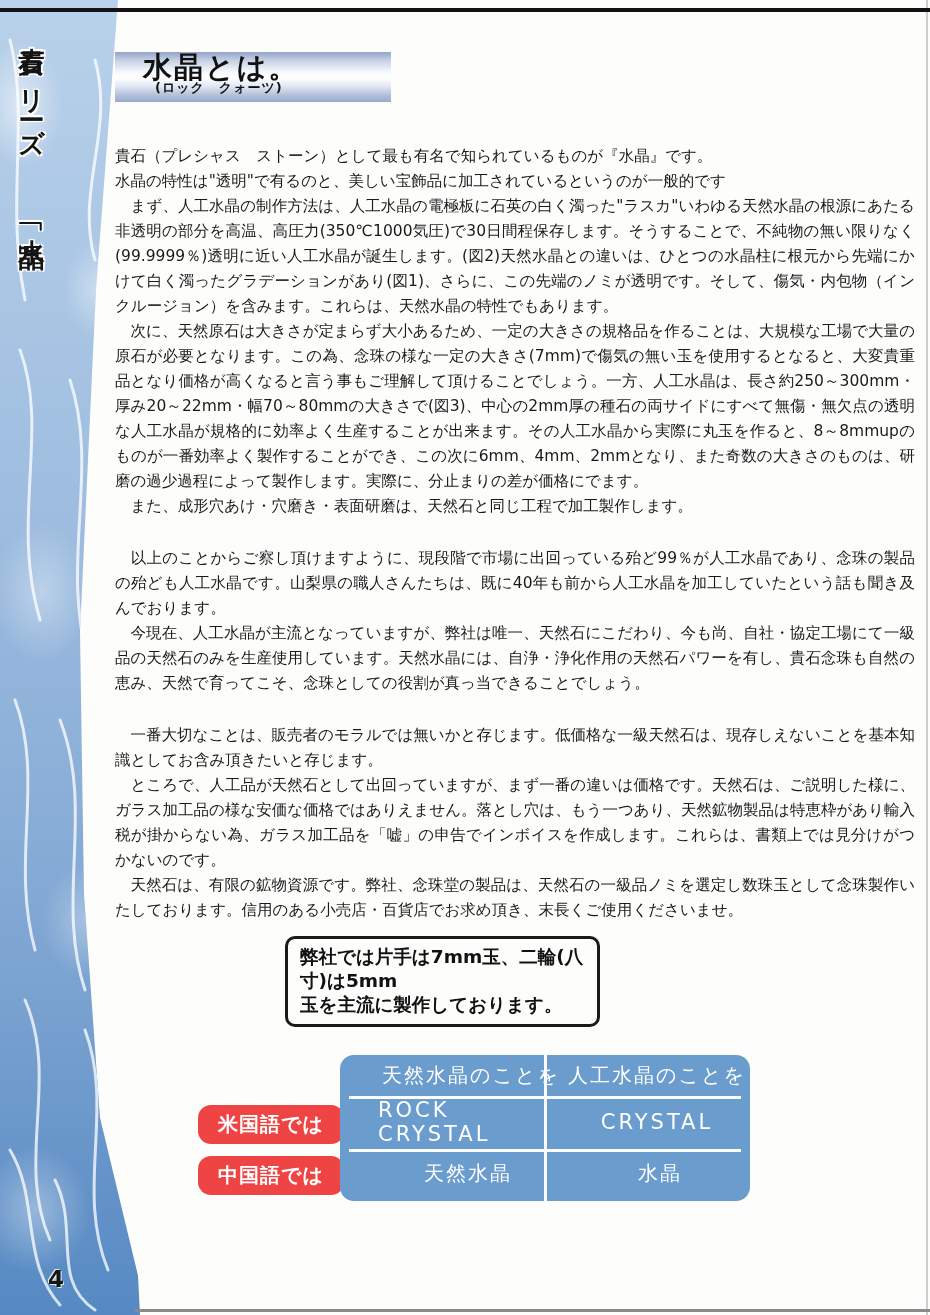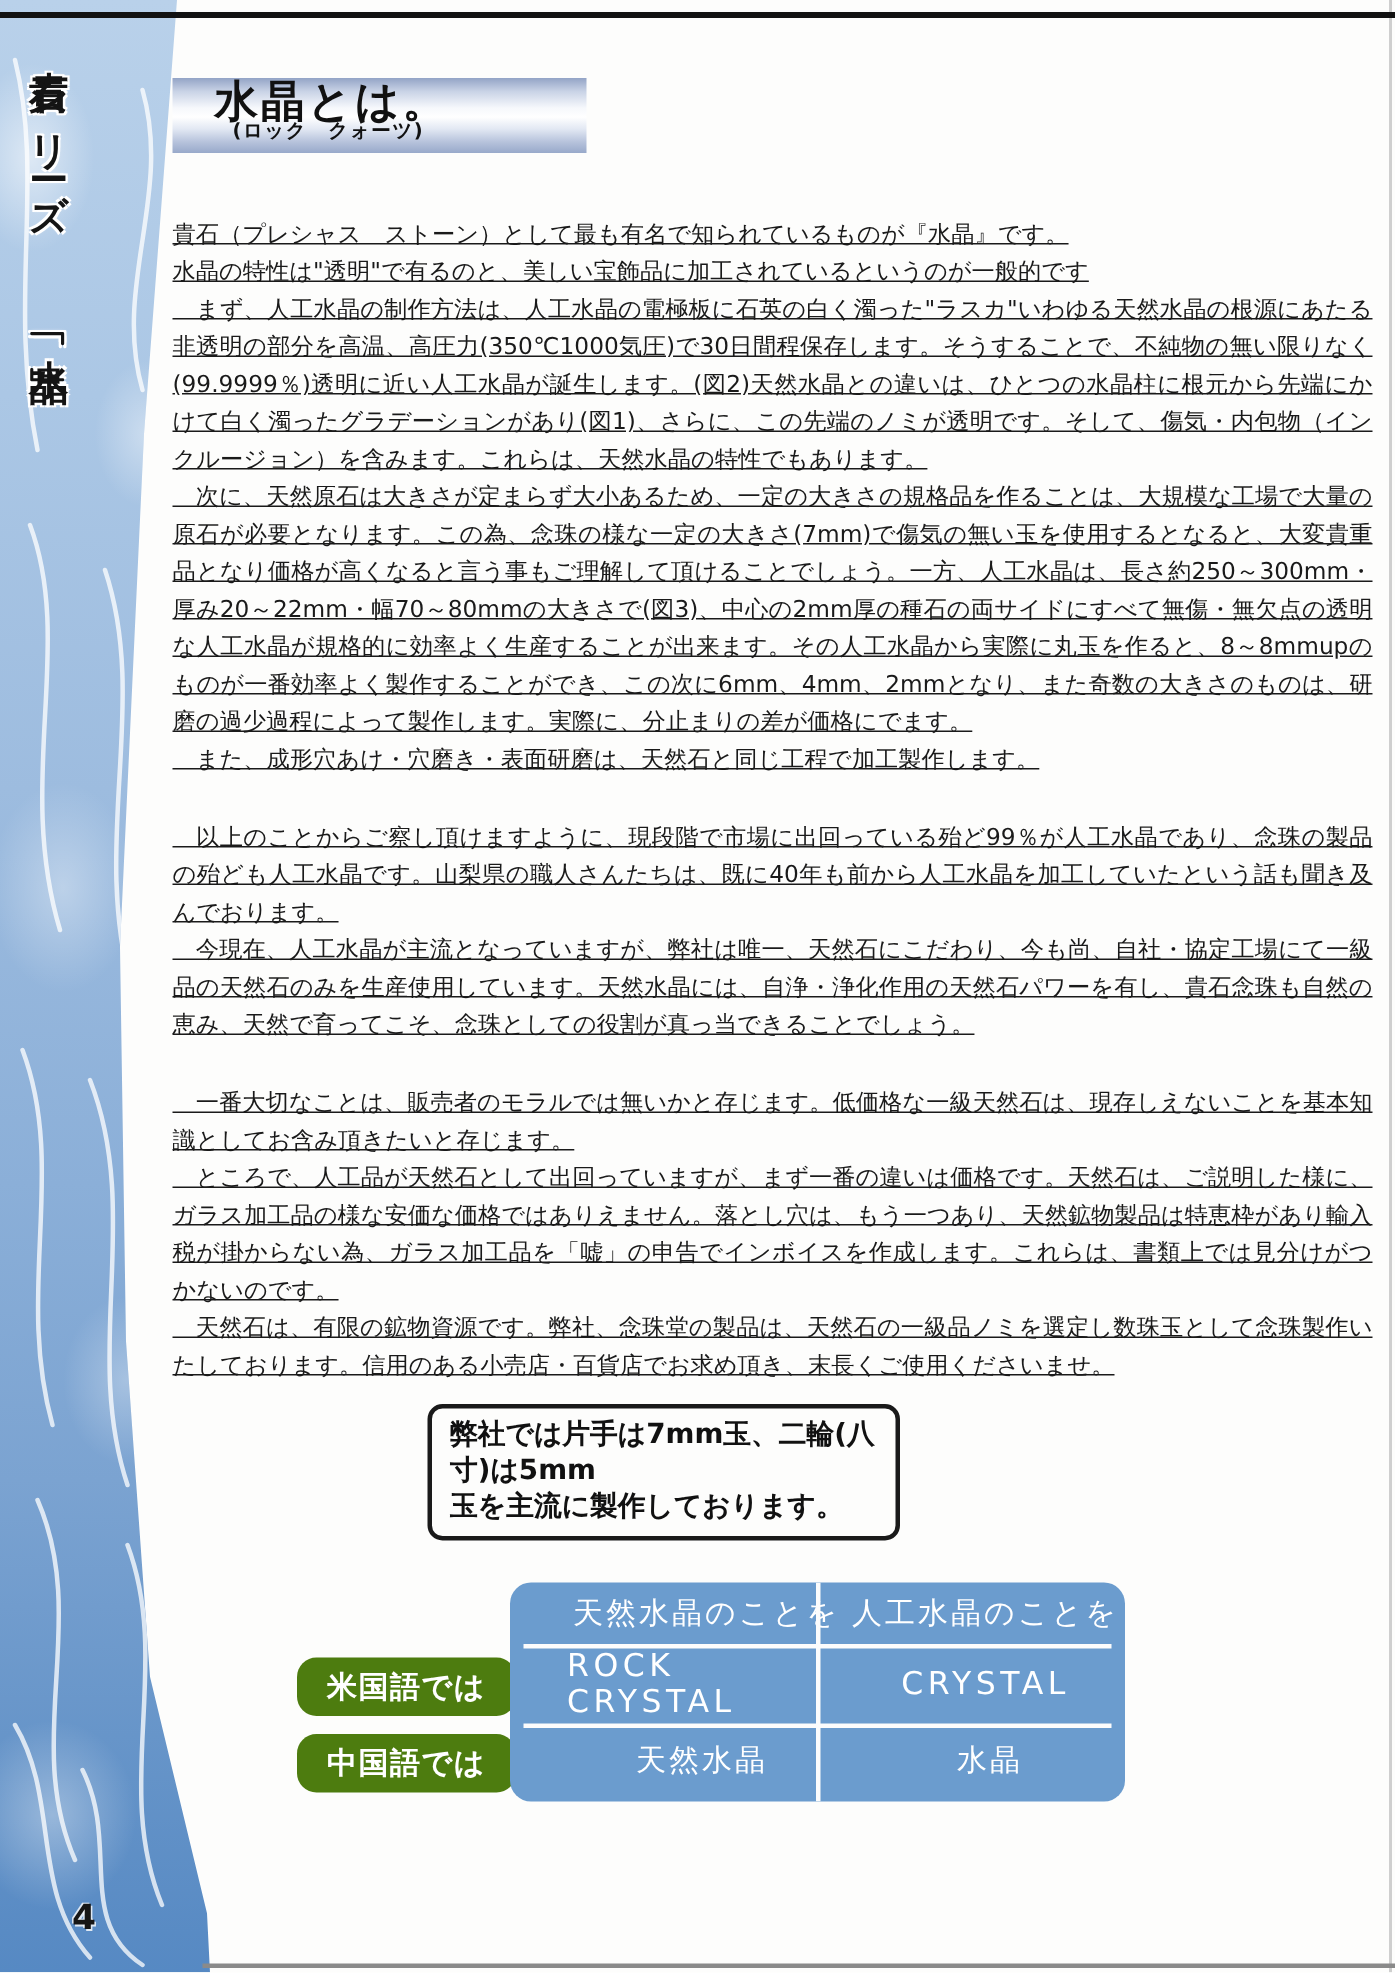--- a/index.html
+++ b/index.html
@@ -56,35 +56,35 @@
     background:linear-gradient(180deg,#93a4c6 0%,#c9d3e6 18%,#f6f8fc 40%,#ffffff 52%,#e2e8f3 68%,#b7c3dc 85%,#98a9ca 100%);
   }
   .banner-main{font-size:29px;font-weight:bold;line-height:29px;letter-spacing:2px;color:#111;}
   .banner-ruby{font-size:13px;font-weight:bold;line-height:13px;margin-top:-1px;letter-spacing:1px;color:#111;margin-left:12px;}
 
   .bodytext{
     margin-top:42px;
     font-size:15.5px;line-height:25px;color:#1a1a1a;
     text-align:justify;
   }
-  .bodytext p{margin:0;text-decoration:underline;}
+  .bodytext p{margin:0;}
   .bodytext p.gap-after{margin-bottom:27px;}
 
   .note-box{
     margin-top:13px;margin-left:170px;width:315px;box-sizing:border-box;
     border:3px solid #1a1a1a;border-radius:10px;
     padding:6px 12px 7px 12px;
     font-size:18.5px;font-weight:600;line-height:24px;color:#111;
   }
 
   
   .lang-table-section{position:relative;margin-top:28px;height:165px;}
   .pill{
     position:absolute;left:83px;width:146px;height:39px;
-    background:#4d7c0f;border-radius:13px;
+    background:#ef4444;border-radius:13px;
     color:#fff;font-size:20px;font-weight:600;letter-spacing:1px;
     display:flex;align-items:center;justify-content:center;
   }
   .pill-1{top:50px;}
   .pill-2{top:101px;}
 
   .lang-table{
     position:absolute;left:225px;top:0;width:410px;height:146px;
     background:#6b9cce;border-radius:14px;color:#fff;overflow:hidden;
   }

